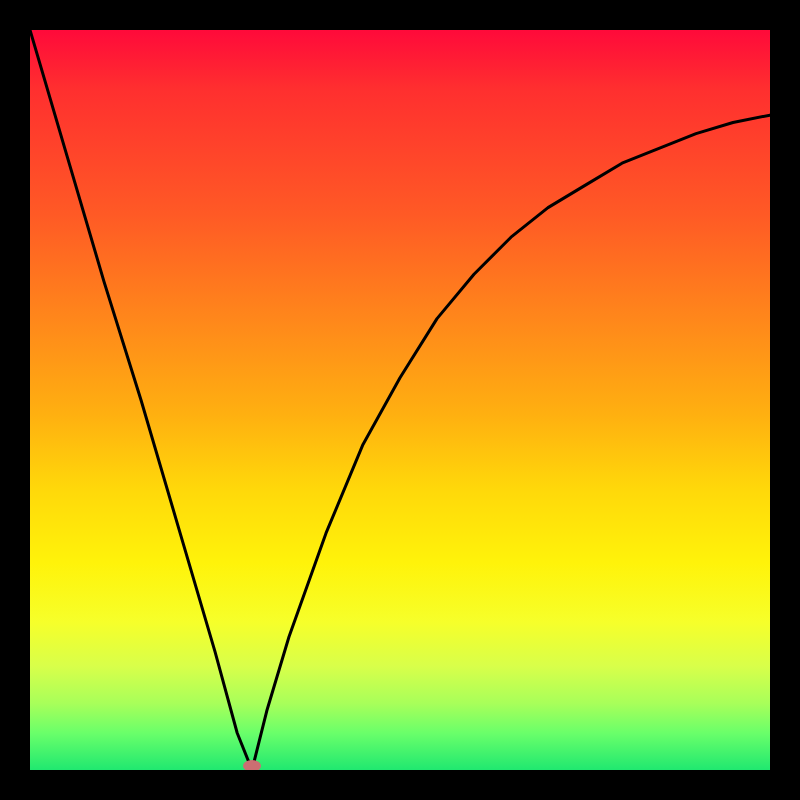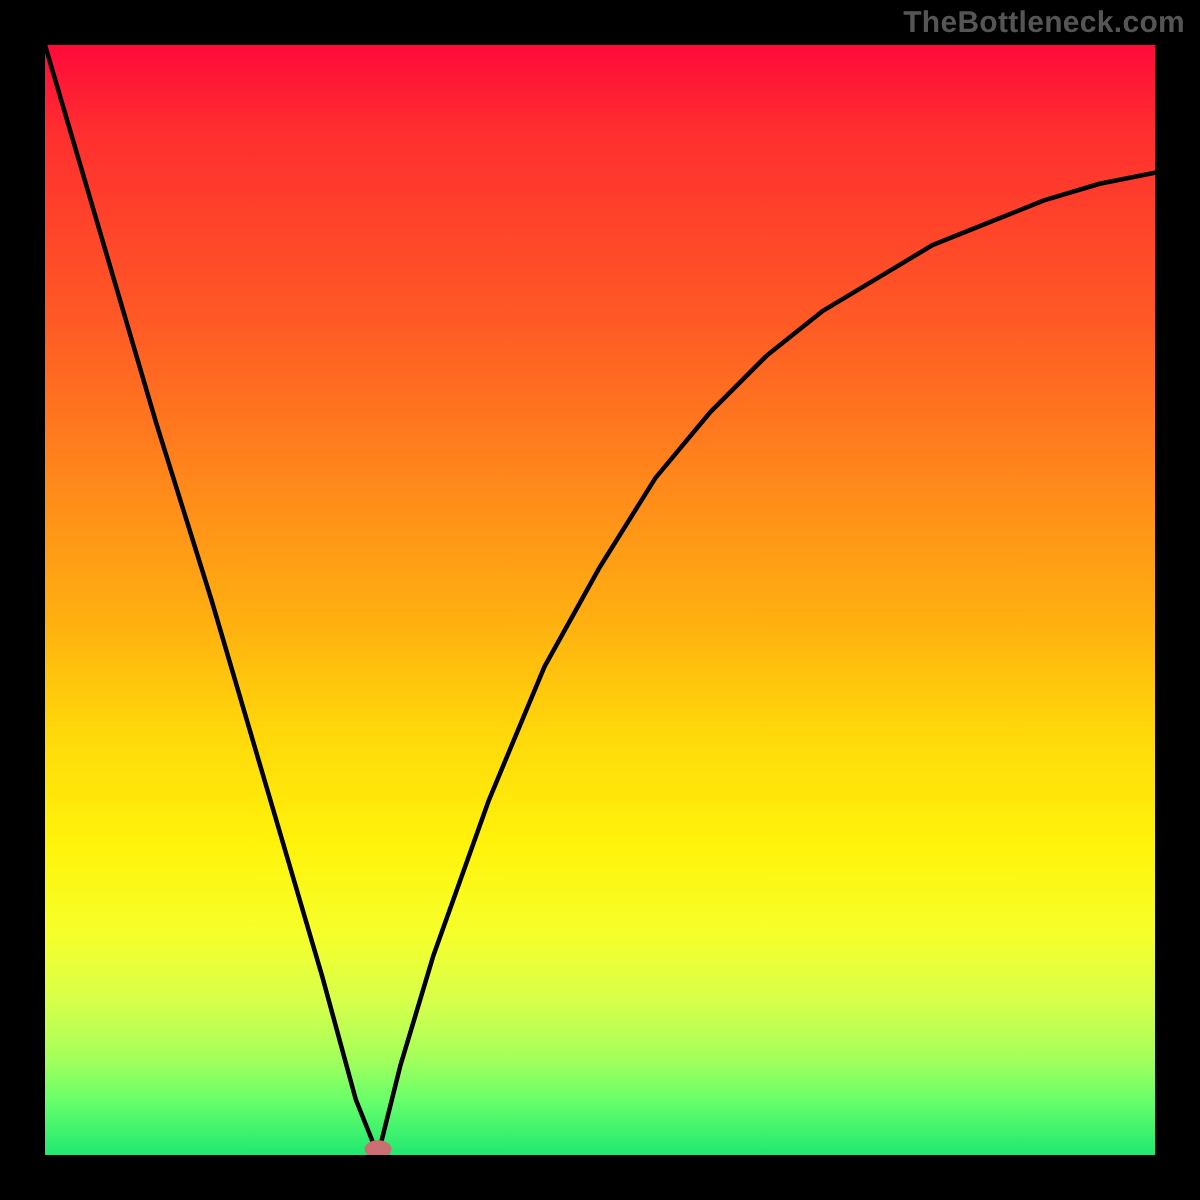--- a/index.html
+++ b/index.html
@@ -64,15 +64,14 @@
 
   <div class="plot-area">
     <svg class="curves" viewBox="0 0 740 740" preserveAspectRatio="none">
 
       <path id="path-left" fill="none" stroke-width="3" stroke-linecap="round" stroke-linejoin="round" d="M0.00 0.00 L37.00 125.80 L74.00 251.60 L111.00 370.00 L148.00 495.80 L185.00 621.60 L207.20 703.00 L222.00 740.00" stroke="#000000"></path>
       <path id="path-right" fill="none" stroke-width="3" stroke-linecap="round" stroke-linejoin="round" d="M222.00 740.00 L236.80 680.80 L259.00 606.80 L296.00 503.20 L333.00 414.40 L370.00 347.80 L407.00 288.60 L444.00 244.20 L481.00 207.20 L518.00 177.60 L555.00 155.40 L592.00 133.20 L629.00 118.40 L666.00 103.60 L703.00 92.50 L740.00 85.10" stroke="#000000"></path>
       <ellipse id="min-marker" rx="9" ry="6" cx="222.00" cy="736.00" fill="#cc6f72"></ellipse>
     </svg>
   </div>
 
-  <div class="credit">TheBottleneck.com</div>
 
 </div>
 
 </body></html>

